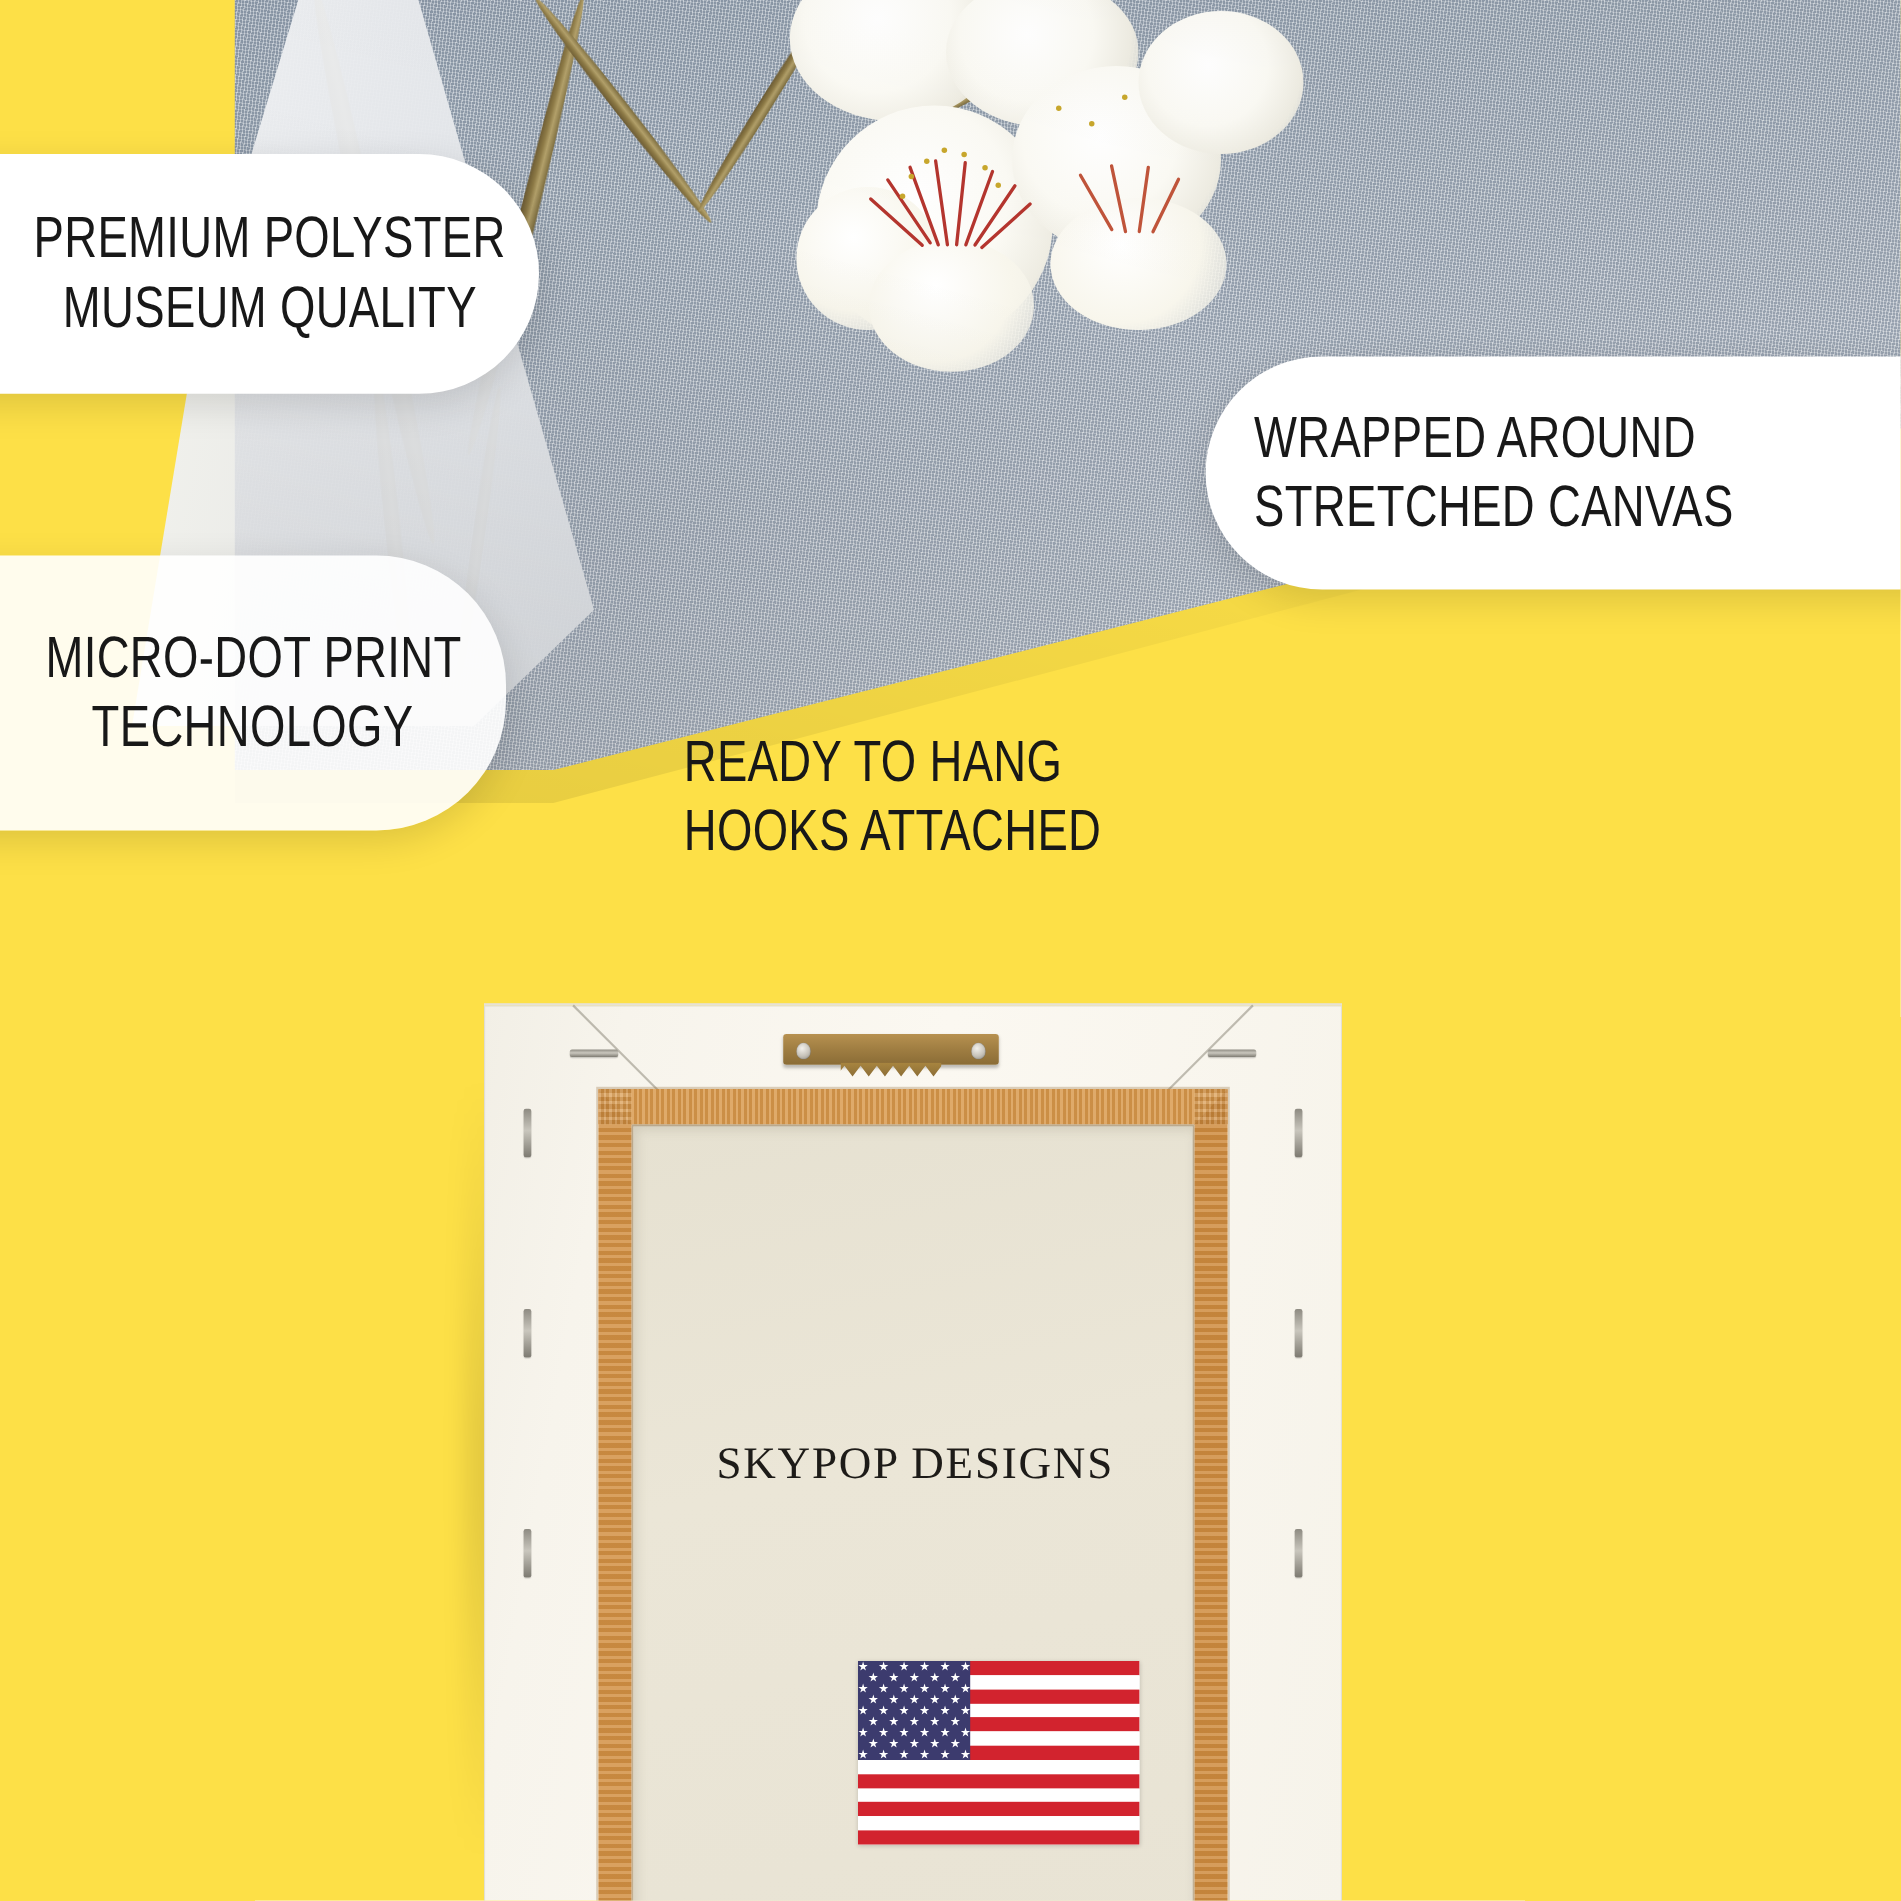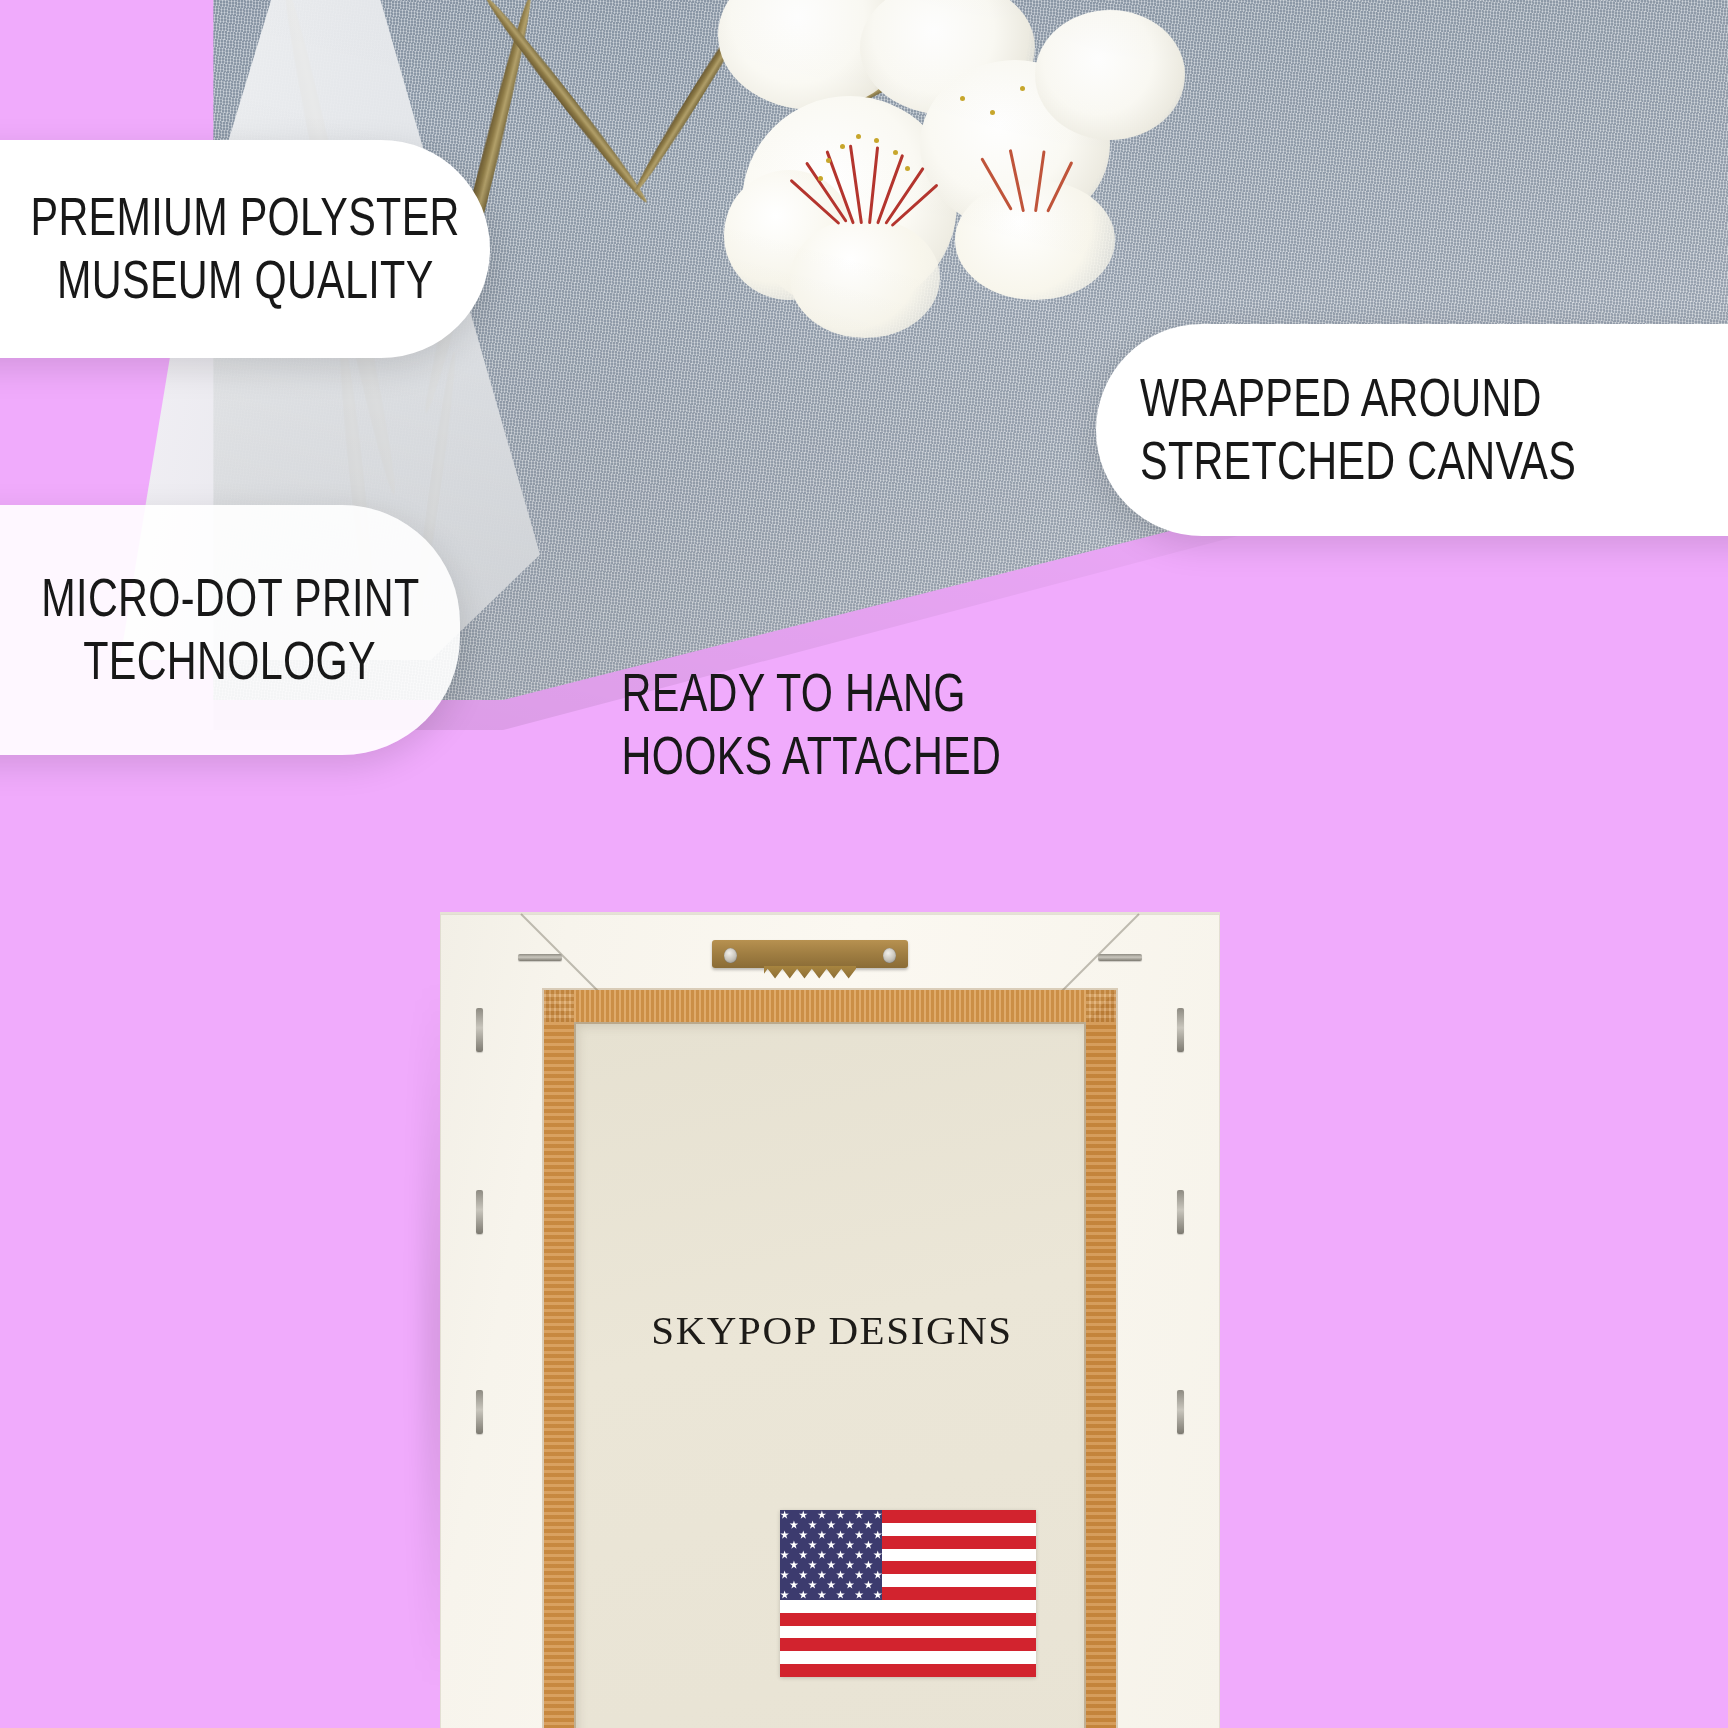--- a/index.html
+++ b/index.html
@@ -9,21 +9,21 @@
   }
   body {
     font-family: "Liberation Sans", sans-serif;
   }
 
   #stage {
     position: relative;
     width: 1728px;
     height: 1728px;
     overflow: hidden;
-    background: #f0abfc;
+    background: #fde047;
   }
 
   
   .photo-wrap {
     position: absolute;
     left: 0;
     top: 0;
     width: 1728px;
     height: 760px;
     overflow: hidden;

